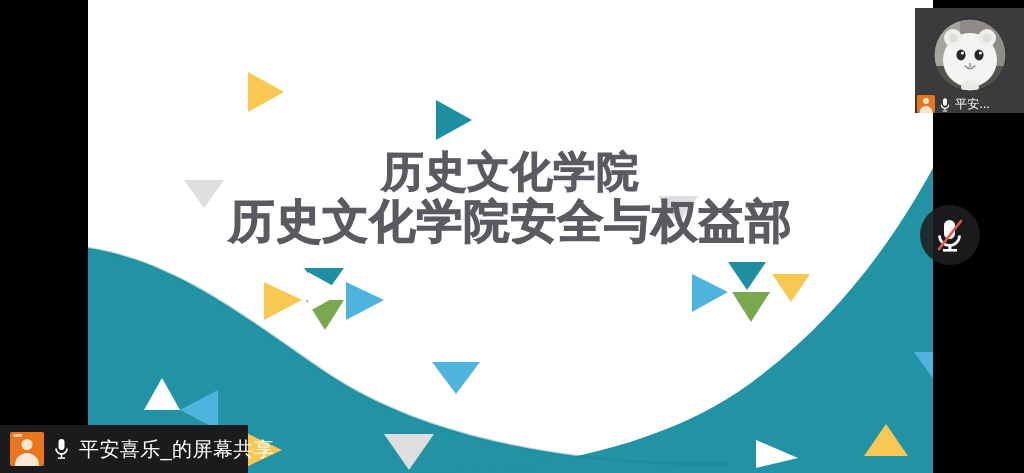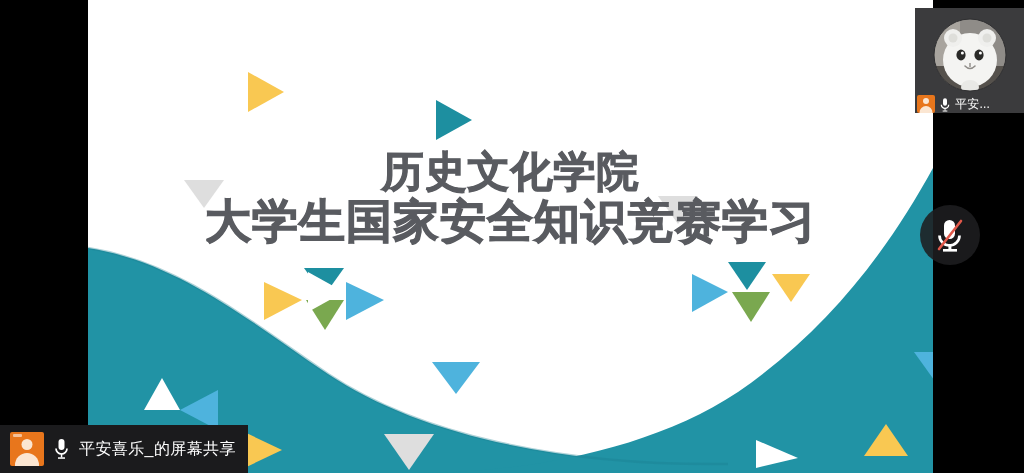--- a/index.html
+++ b/index.html
@@ -140,21 +140,21 @@
     height: 3px;
     background: rgba(255,255,255,0.55);
     border-radius: 1px;
   }
   .mic-glyph {
     flex: 0 0 auto;
     display: block;
   }
   #share-label {
     color: #ffffff;
-    font-size: 16px;
+    font-size: 20px;
     font-family: "Liberation Sans", sans-serif;
     white-space: nowrap;
     letter-spacing: 0.4px;
   }
 
   
   #thumb {
     position: absolute;
     left: 915px;
     top: 8px;
@@ -323,21 +323,21 @@
       <g>
         <polygon points="668,440 710,458 668,468" fill="#ffffff"></polygon>
       </g>
 
       <g>
         <polygon points="776,456 820,456 798,424" fill="#f9c852"></polygon>
       </g>
     </svg>
 
     <div class="slide-title" id="title-line1">历史文化学院</div>
-    <div class="slide-title" id="title-line2">大学生国家安全知识竞赛学习</div>
+    <div class="slide-title" id="title-line2">历史文化学院安全与权益部</div>
   </div>
 
   <div id="share-bar">
     <div id="share-bar-bg"></div>
 
     <div id="share-avatar">
       <div class="av-tab"></div>
       <div class="av-head"></div>
       <div class="av-body"></div>
     </div>

